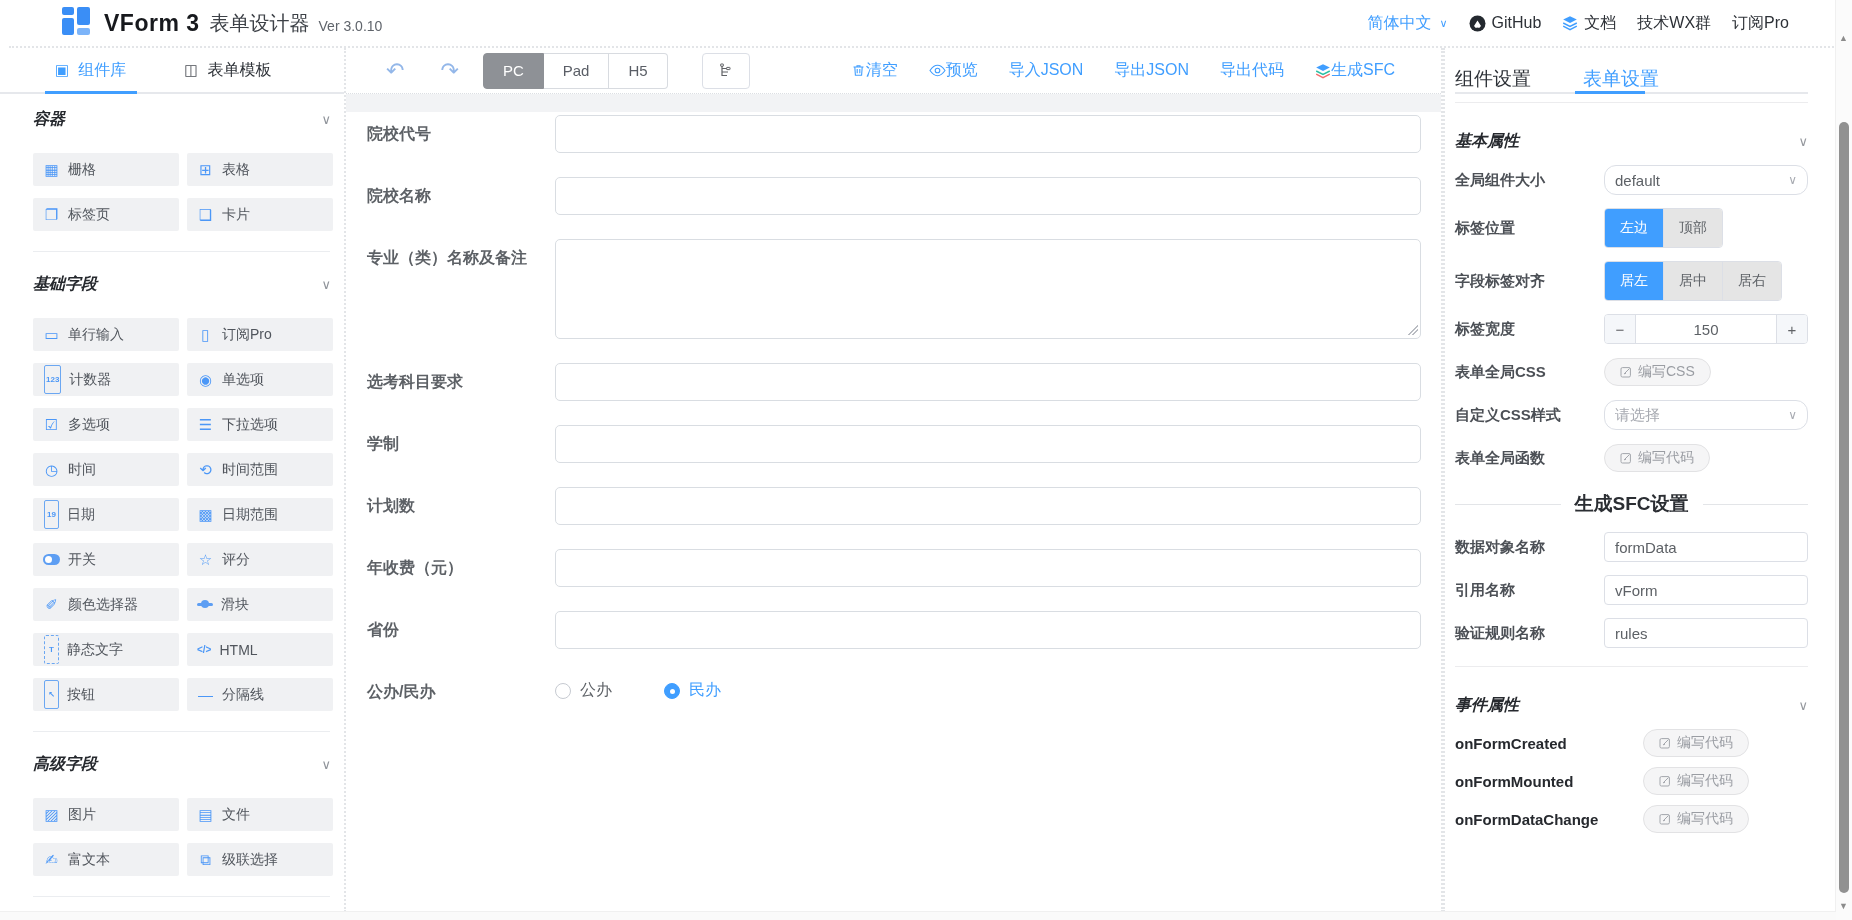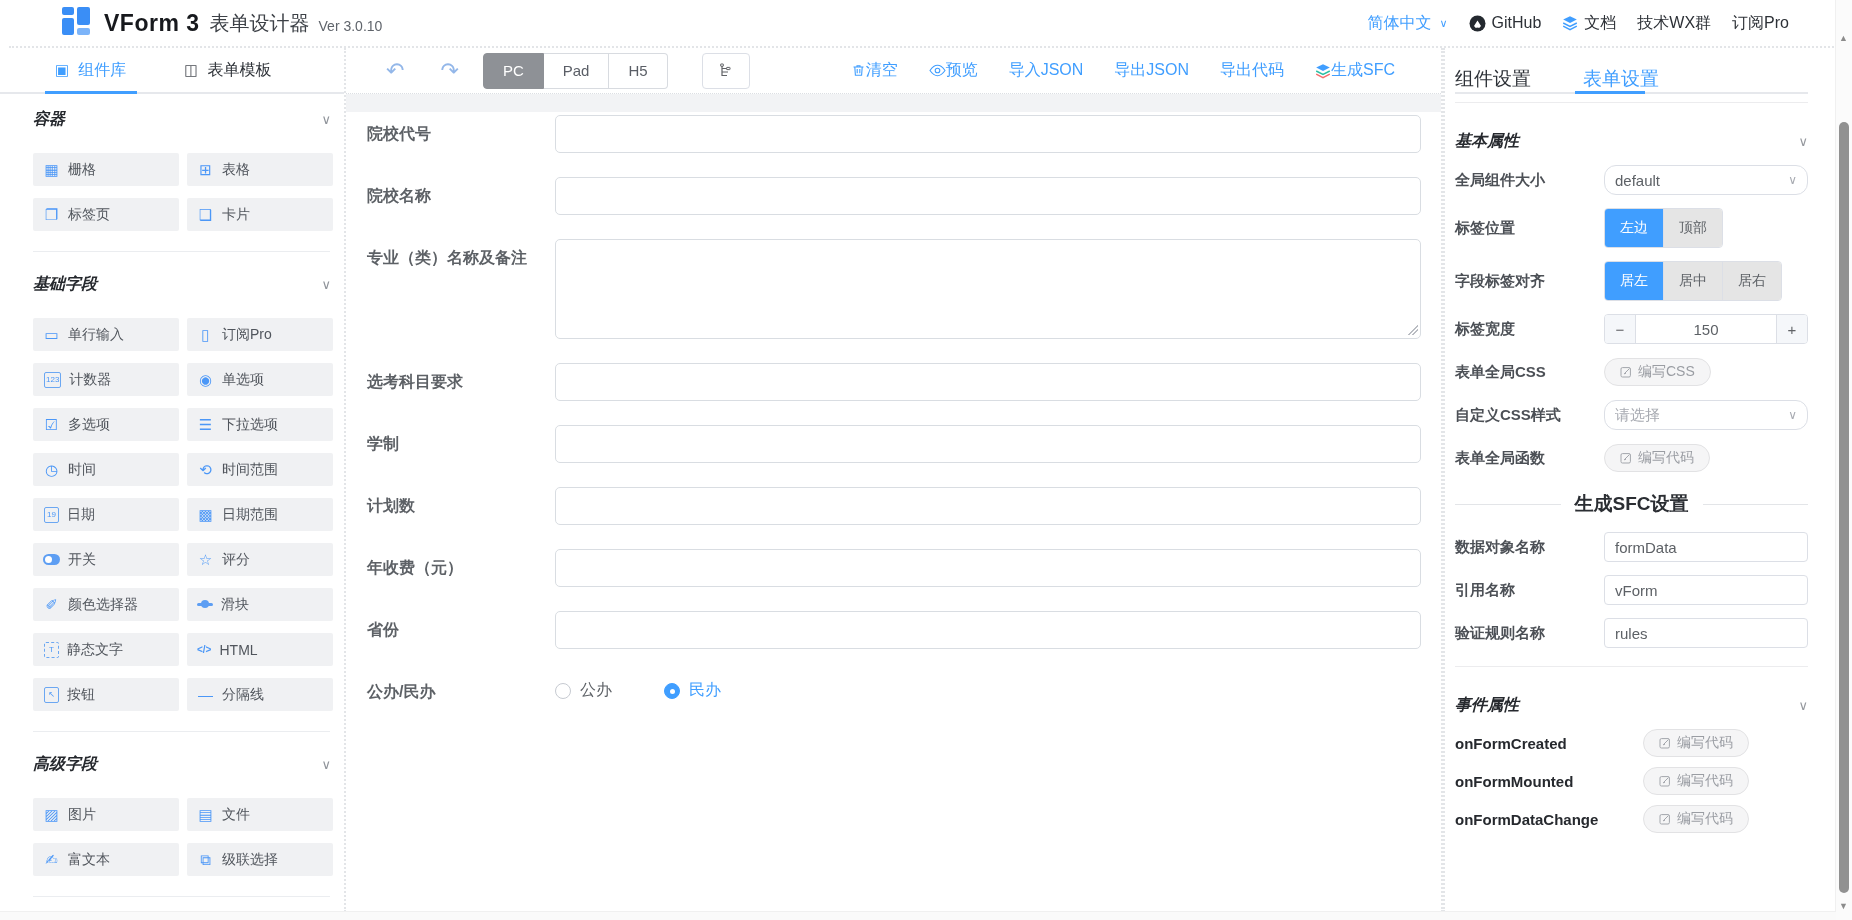--- a/index.html
+++ b/index.html
@@ -29,22 +29,22 @@
   .side-underline{position:absolute;left:45px;bottom:-2px;width:92px;height:3px;background:#409eff}
   .side-body{padding-left:33px}
   .sec-head{display:flex;align-items:center;margin-top:23px;height:19px}
   .side-section:first-child .sec-head{margin-top:16px}
   .sec-title{font-size:16px;font-weight:700;font-style:italic;color:#26292e}
   .sec-chev{margin-left:auto;margin-right:13px;color:#8f939a;font-size:13px;cursor:pointer}
   .sec-grid{display:grid;grid-template-columns:146px 146px;gap:12px 8px;margin:24px 13px 20px 0}
   .side-item{height:33px;background:#f0f1f3;border-radius:2px;display:flex;align-items:center;
              gap:8px;padding-left:10px;font-size:14px;color:#50555c;cursor:grab;box-sizing:border-box}
   .iico{color:#4b97f7;font-size:15px;width:17px;text-align:center;flex:none}
-  .mbox{display:inline-flex;align-items:center;justify-content:center;min-width:15px;height:16px;
-        border:1px solid #6ba7f2;border-radius:2px;color:#4b97f7;font-size:8px;font-weight:400;
+  .mbox{display:inline-flex;align-items:center;justify-content:center;min-width:15px;height:29px;
+        border:1px solid #6ba7f2;border-radius:2px;color:#4b97f7;font-size:8px;font-weight:700;
         padding:0 1px;box-sizing:border-box;flex:none;margin-left:1px}
   .mbox.dash{border-style:dashed}
   .htmlico{color:#4b97f7;font-size:10px;font-weight:700;flex:none}
   .tgl{display:inline-block;width:17px;height:11px;border-radius:6px;background:#5d9ef3;position:relative;flex:none}
   .tgl::after{content:"";position:absolute;left:2px;top:2px;width:7px;height:7px;border-radius:50%;background:#fff}
   .sld{display:inline-block;width:16px;height:3px;background:#5d9ef3;border-radius:2px;position:relative;flex:none}
   .sld::after{content:"";position:absolute;left:4px;top:-3px;width:8px;height:8px;background:#5d9ef3;border-radius:50%}
   .side-divider{height:1px;background:#ebedf0;margin-right:14px}
   
   #canvas{position:absolute;left:346px;top:48px;width:1097px;height:864px;box-sizing:border-box;

